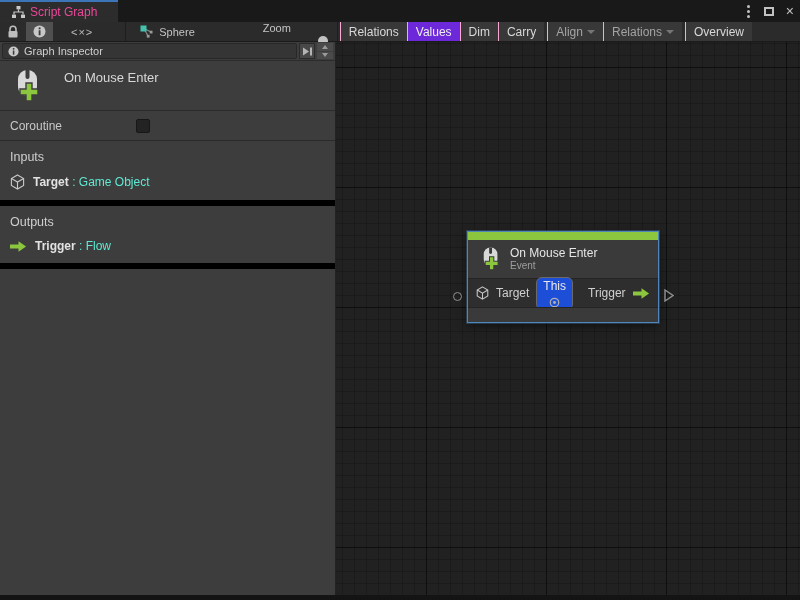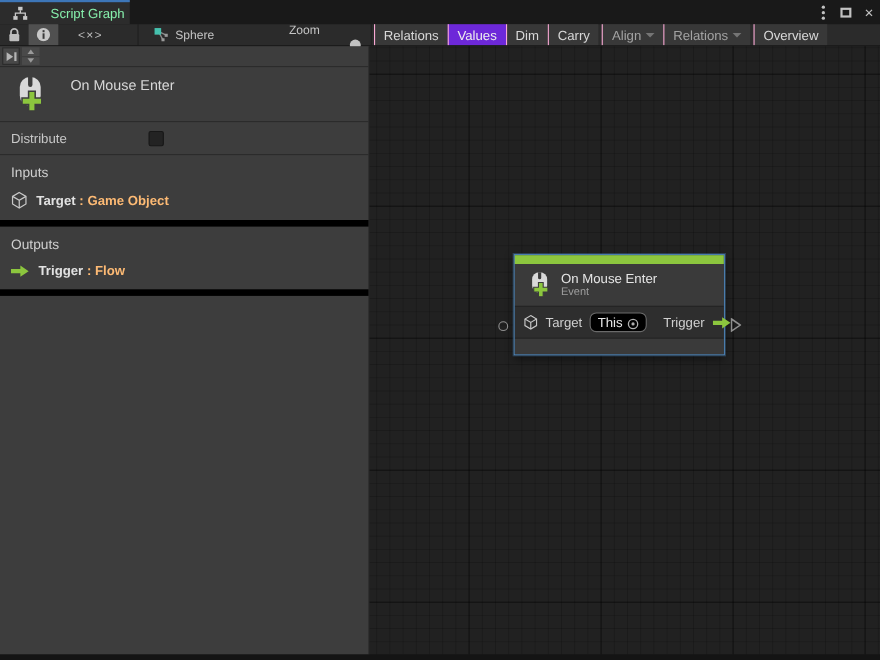--- a/index.html
+++ b/index.html
@@ -3,21 +3,21 @@
 <meta charset="utf-8">
 <style>
   * { margin:0; padding:0; box-sizing:border-box; }
   html,body { width:800px; height:600px; overflow:hidden; }
   body { font-family:"Liberation Sans","DejaVu Sans",sans-serif; background:#181818; color:#c8c8c8; position:relative; }
   .window { position:absolute; inset:0; background:#181818; }
 
   
   .tabbar { position:absolute; left:0; top:0; width:800px; height:22px; background:#191919; }
   .tab { position:absolute; left:0; top:0; height:22px; width:118px; background:#2c2c2c; border-top:2px solid #3d76b8; display:flex; align-items:center; gap:5px; padding:0 8px 0 12px; }
-  .tab-label { font-size:12px; color:#86efac; white-space:nowrap;margin-left:16px; }
+  .tab-label { font-size:12px; color:#ec4899; white-space:nowrap; }
   .win-controls { position:absolute; right:4px; top:0; height:22px; display:flex; align-items:center; gap:10px; }
   .kebab { display:flex; flex-direction:column; gap:2px; padding:2px 4px; cursor:pointer; }
   .kebab i { width:3px; height:3px; border-radius:50%; background:#c2c2c2; }
   .maxbox { width:10px; height:9px; border:2px solid #c2c2c2; }
   .closex { font-size:14px; color:#c2c2c2; line-height:1; padding:0 2px; }
 
   
   .toolbar { position:absolute; left:0; top:22px; width:800px; height:20px; background:#2b2b2b; border-bottom:1px solid #1a1a1a; display:flex; align-items:stretch; font-size:11px; }
   .tbtn { display:flex; align-items:center; justify-content:center; padding:0 7px; color:#c8c8c8; }
   .tbtn.sel { background:#505050; }
@@ -46,42 +46,42 @@
   .arr-up { width:0; height:0; border-left:3px solid transparent; border-right:3px solid transparent; border-bottom:4px solid #9a9a9a; }
   .arr-dn { width:0; height:0; border-left:3px solid transparent; border-right:3px solid transparent; border-top:4px solid #9a9a9a; }
   .insp-title-row { height:50px; display:flex; align-items:flex-start; gap:22px; padding:7px 10px; border-bottom:1px solid #2b2b2b; }
   .insp-title { font-size:13px; color:#d8d8d8; padding-top:2px; }
   .insp-row { height:30px; display:flex; align-items:center; padding:0 10px; border-bottom:1px solid #2b2b2b; font-size:12px; color:#c8c8c8; }
   .checkbox { width:14px; height:14px; background:#232323; border:1px solid #171717; border-radius:2px; margin-left:74px; }
   .insp-section { padding:9px 10px 10px 10px; border-bottom:6px solid #000000; }
   .insp-heading { font-size:12.5px; color:#cfcfcf; margin-bottom:10px; }
   .port-line { display:flex; align-items:center; gap:8px; font-size:12px; }
   .port-name { font-weight:bold; color:#e2e2e2; }
-  .port-type { color:#fdba74;font-weight:bold; }
+  .port-type { color:#5eead4; }
 
   
   .canvas { position:relative; flex:1; height:553px; background-color:#212121;
     background-image:
       linear-gradient(to right, rgba(0,0,0,.45) 1px, transparent 1px),
       linear-gradient(to bottom, rgba(0,0,0,.45) 1px, transparent 1px),
       linear-gradient(to right, rgba(0,0,0,.18) 1px, transparent 1px),
       linear-gradient(to bottom, rgba(0,0,0,.18) 1px, transparent 1px);
     background-size:120px 120px,120px 120px,12px 12px,12px 12px;
     background-position:90px 25px,90px 25px,6px 1px,6px 1px;
   }
 
   
   .node { position:absolute; left:131px; top:189px; width:192px; height:92px; background:#2e2e2e; border:1px solid #4e86bb; box-shadow:0 0 0 1px rgba(78,134,187,.35), 0 3px 8px rgba(0,0,0,.5); display:flex; flex-direction:column; }
   .node-bar { height:8px; }
   .node-header { height:38px; background:#3a3a3a; display:flex; align-items:center; gap:9px; padding:0 10px; }
   .node-title { font-size:12px; color:#e6e6e6; line-height:14px; }
   .node-sub { font-size:10px; color:#9e9e9e; line-height:12px; }
   .node-div { height:1px; background:#242424; }
   .node-ports { height:28px; background:#2e2e2e; display:flex; align-items:center; gap:7px; padding:0 8px; font-size:12px; color:#d0d0d0; }
-  .chip { display:flex; align-items:flex-end; gap:4px; border:1px solid #6a6a6a; border-radius:6px; background:#000000; padding:1px 6px; color:#e8e8e8; }
+  .chip { display:flex; align-items:center; gap:4px; border:1px solid #6a6a6a; border-radius:6px; background:#1d4ed8; padding:1px 6px; color:#e8e8e8;flex-direction:column; }
   .node-footer { flex:1; background:#3a3a3a; }
   .ext-port-in { position:absolute; left:-15px; top:60px; width:9px; height:9px; border:1.5px solid #8f8f8f; border-radius:50%; }
   .ext-port-out { position:absolute; right:-16px; top:57px; }
 
   
   .bottom-strip { position:absolute; left:0; top:595px; width:800px; height:5px; background:#141414; }
 
   svg { display:block; }
 </style>
 </head>
@@ -171,20 +171,30 @@
       </div>
       <div class="seg gap">Overview</div>
 
     </div>
   </div>
 
   <div class="main">
 
     <div class="inspector">
       <div class="insp-toolbar">
+        <div class="insp-field">
+          <span>
+            <svg width="11" height="11" viewBox="0 0 13 13">
+                <circle cx="6.5" cy="6.5" r="6" fill="#c8c8c8"></circle>
+                <rect x="5.7" y="5.3" width="1.8" height="5" fill="#3a3a3a"></rect>
+                <rect x="5.7" y="2.4" width="1.8" height="1.9" fill="#3a3a3a"></rect>
+              </svg>
+          </span>
+          <span>Graph Inspector</span>
+        </div>
         <div class="insp-sq">
           <svg width="11" height="9" viewBox="0 0 11 9">
               <polygon points="1,0.5 7,4.5 1,8.5" fill="#b5b5b5"></polygon>
               <rect x="8" y="0.5" width="2" height="8" fill="#b5b5b5"></rect>
             </svg>
         </div>
         <div class="spinner">
           <div>
               <span class="arr-up"></span>
             </div>
@@ -201,21 +211,21 @@
               <path d="M15.5 2 h4 v7 a2 2 0 0 1 -4 0 z" fill="#3d3d3d"></path>
               <g fill="#8cc63e" stroke="#3d3d3d" stroke-width="1.4">
                 <path d="M10 21 h6 v-6 h6 v6 h6 v6 h-6 v6 h-6 v-6 h-6 z"></path>
               </g>
             </svg>
         </span>
         <span class="insp-title">On Mouse Enter</span>
       </div>
 
       <div class="insp-row">
-        <span>Distribute</span>
+        <span>Coroutine</span>
         <span class="checkbox"></span>
       </div>
 
       <div class="insp-section">
         <div class="insp-heading">Inputs</div>
         <div class="port-line">
           <span>
             <svg width="15" height="16" viewBox="0 0 16 17" fill="none" stroke="#c8c8c8" stroke-width="1.2">
                 <path d="M8 1 L14.5 4.8 V12.2 L8 16 L1.5 12.2 V4.8 Z"></path>
                 <path d="M1.5 4.8 L8 8.6 L14.5 4.8 M8 8.6 V16"></path>

